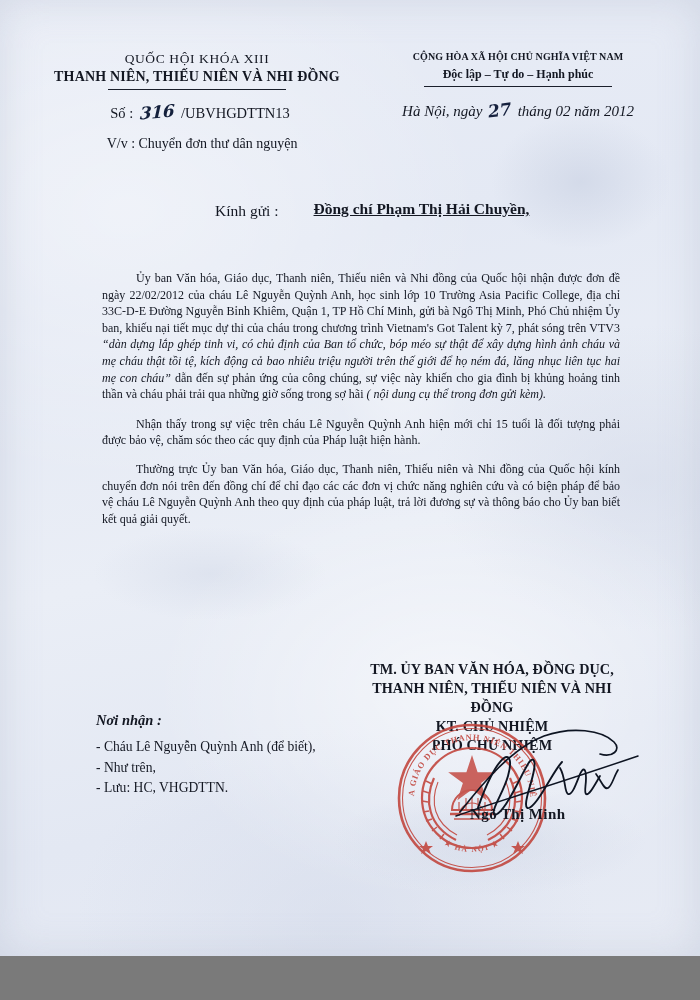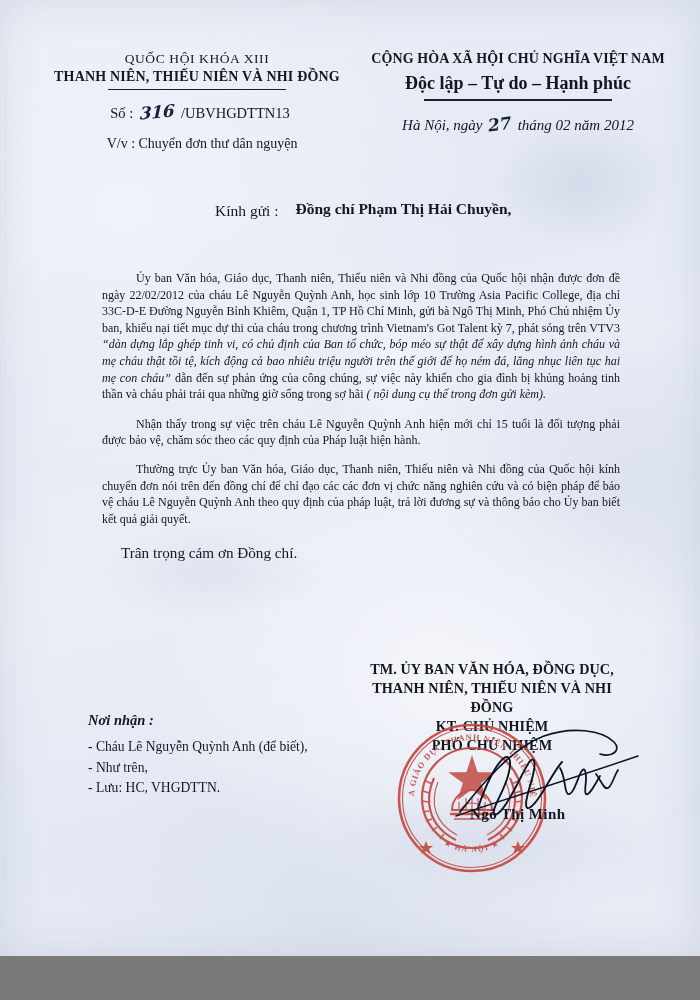--- a/index.html
+++ b/index.html
@@ -75,24 +75,24 @@
   }
   .vv-line {
     margin-top: 12px; font-size: 14px; text-align: center; padding-left: 10px;
   }
 
   .hdr-right {
     left: 368px; top: 50px; width: 300px;
     text-align: center; line-height: 1.35;
   }
   .hdr-right .r1 {
-    font-weight: bold; font-size: 14px; letter-spacing: 0.1px;
+    font-weight: bold; font-size: 10px; letter-spacing: 0.1px;
   }
   .hdr-right .r2 {
-    font-weight: bold; font-size: 18px; margin-top: 2px;
+    font-weight: bold; font-size: 12px; margin-top: 2px;
   }
   .hdr-right-rule {
     width: 188px; height: 1.6px; background: #1a1f2b;
     margin: 4px auto 0 auto;
   }
   .date-line {
     margin-top: 12px; font-size: 15px; font-style: italic;
     text-align: center; white-space: nowrap;
   }
   .hand-day {
@@ -101,21 +101,21 @@
     color: #16213e;
     display: inline-block;
     transform: rotate(-7deg);
     padding: 0 2px;
   }
 
   
   .recipient { left: 215px; top: 198px; width: 430px; }
   .recip-row { display: flex; align-items: flex-end; }
   .recip-label { font-size: 15.5px; white-space: nowrap; }
-  .recip-vals { margin-left: 17px; }
+  .recip-vals { margin-left: 35px; text-decoration: underline; }
   .recip-vals div {
     font-weight: bold; font-size: 15.5px; line-height: 1.45; white-space: nowrap;
   }
 
   
   .body { left: 87px; top: 258px; width: 533px; }
   .para {
     font-size: 12px;
     line-height: 1.385;
     text-align: justify;
@@ -140,21 +140,21 @@
   }
   .sign-name {
     position: absolute;
     left: 470px; top: 806px;
     font-weight: bold; font-size: 15px;
     letter-spacing: 0.4px;
     z-index: 8;
   }
 
   
-  .noi-nhan { left: 88px; top: 712px; width: 270px; }
+  .noi-nhan { left: 96px; top: 712px; width: 270px; }
   .nn-title {
     font-style: italic; font-weight: bold; font-size: 14.5px; margin-bottom: 8px;
   }
   .nn-list div {
     font-size: 13.6px; line-height: 1.52;
   }
 
   
   .seal {
     left: 396px; top: 722px;
@@ -209,21 +209,20 @@
     </div>
   </div>
 
   <div class="layer body">
     <p class="para"><span>Ủy ban Văn hóa, Giáo dục, Thanh niên, Thiếu niên và Nhi đồng của Quốc hội nhận được đơn đề ngày 22/02/2012 của cháu Lê Nguyễn Quỳnh Anh, học sinh lớp 10 Trường Asia Pacific College, địa chỉ 33C-D-E Đường Nguyễn Bỉnh Khiêm, Quận 1, TP Hồ Chí Minh, gửi bà Ngô Thị Minh, Phó Chủ nhiệm Ủy ban, khiếu nại tiết mục dự thi của cháu trong chương trình Vietnam's Got Talent kỳ 7, phát sóng trên VTV3 </span><span class="quote">“dàn dựng lắp ghép tinh vi, có chủ định của Ban tổ chức, bóp méo sự thật để xây dựng hình ảnh cháu và mẹ cháu thật tồi tệ, kích động cả bao nhiêu triệu người trên thế giới để họ ném đá, lăng nhục liên tục hai mẹ con cháu”</span><span> dẫn đến sự phản ứng của công chúng, sự việc này khiến cho gia đình bị khủng hoảng tinh thần và cháu phải trải qua những giờ sống trong sợ hãi </span><span class="note">( nội dung cụ thể trong đơn gửi kèm).</span></p>
 
     <p class="para p-tight">Nhận thấy trong sự việc trên cháu Lê Nguyễn Quỳnh Anh hiện mới chỉ 15 tuổi là đối tượng phải được bảo vệ, chăm sóc theo các quy định của Pháp luật hiện hành.</p>
 
     <p class="para">Thường trực Ủy ban Văn hóa, Giáo dục, Thanh niên, Thiếu niên và Nhi đồng của Quốc hội kính chuyển đơn nói trên đến đồng chí để chỉ đạo các  các đơn vị chức năng nghiên cứu và có biện pháp để bảo vệ cháu Lê Nguyễn Quỳnh Anh theo quy định của pháp luật, trả lời đương sự và thông báo cho Ủy ban biết kết quả giải quyết.</p>
 
-    <p class="closing">Trân trọng cám ơn Đồng chí.</p>
   </div>
 
   <div class="layer sign-block">
     <div>TM. ỦY BAN VĂN HÓA, ĐỒNG DỤC,</div>
     <div>THANH NIÊN, THIẾU NIÊN VÀ NHI ĐỒNG</div>
     <div>KT. CHỦ NHIỆM</div>
     <div>PHÓ CHỦ NHIỆM</div>
   </div>
 
   <div class="layer seal">

